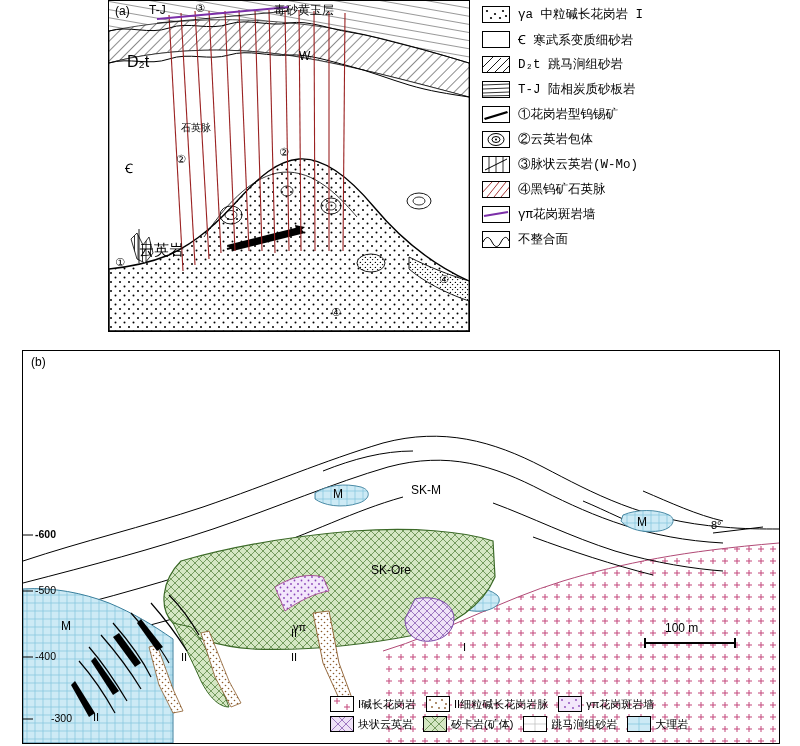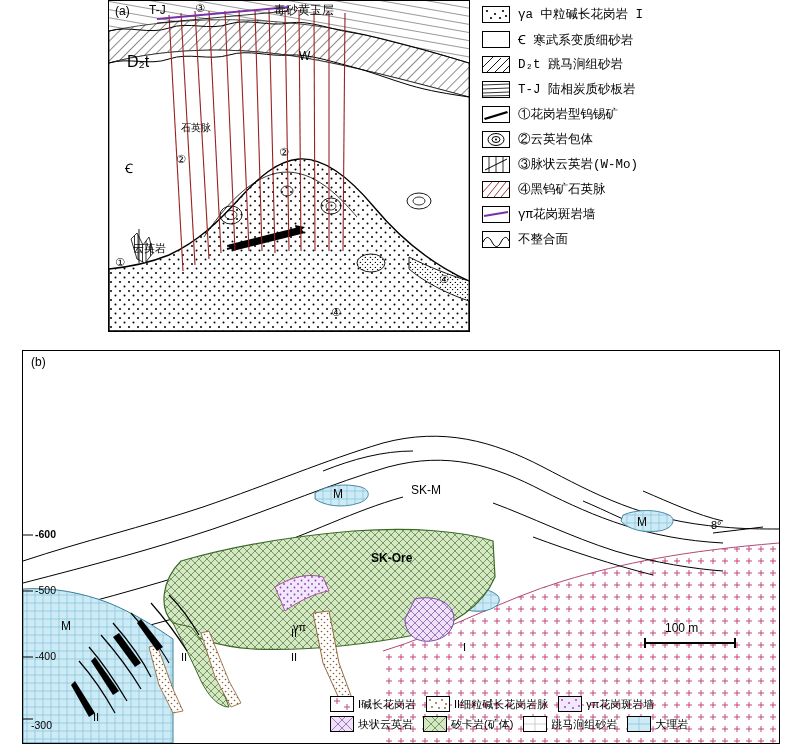--- a/index.html
+++ b/index.html
@@ -116,21 +116,21 @@
   </svg>
 
   <div class="label">(a)</div>
 
   <div style="position:absolute;left:40px;top:2px;font-size:12px;">T-J</div>
   <div style="position:absolute;left:165px;top:1px;font-size:12px;">毒砂黄玉层</div>
   <div style="position:absolute;left:18px;top:52px;font-size:16px;">D₂t</div>
   <div style="position:absolute;left:190px;top:48px;font-size:12px;">W</div>
   <div style="position:absolute;left:72px;top:120px;font-size:10px;">石英脉</div>
   <div style="position:absolute;left:16px;top:158px;font-size:13px;">Ꞓ</div>
-  <div style="position:absolute;left:24px;top:240px;font-size:11px;">云英岩</div>
+  <div style="position:absolute;left:30px;top:240px;font-size:15px;">云英岩</div>
   <div style="position:absolute;left:330px;top:272px;font-size:11px;">④</div>
   <div style="position:absolute;left:222px;top:305px;font-size:11px;">④</div>
 
   <div style="position:absolute;left:86px;top:1px;font-size:11px;">③</div>
   <div style="position:absolute;left:67px;top:152px;font-size:11px;">②</div>
   <div style="position:absolute;left:170px;top:145px;font-size:11px;">②</div>
   <div style="position:absolute;left:6px;top:255px;font-size:11px;">①</div>
   <div style="position:absolute;left:110px;top:205px;font-size:11px;"></div>
   <div style="position:absolute;left:258px;top:266px;font-size:11px;"></div>
   <div style="position:absolute;left:125px;top:230px;font-size:11px;"></div>
@@ -366,24 +366,24 @@
       <line x1="0" y1="306" x2="10" y2="306"></line>
       <line x1="0" y1="368" x2="10" y2="368"></line>
     </g>
   </svg>
 
   <div class="label">(b)</div>
 
   <div class="axlab" style="position:absolute;left:12px;top:177px;font-weight:bold;">-600</div>
   <div class="axlab" style="position:absolute;left:12px;top:233px;">-500</div>
   <div class="axlab" style="position:absolute;left:12px;top:299px;">-400</div>
-  <div class="axlab" style="position:absolute;left:8px;top:361px;margin-top:7px;">-300</div>
+  <div class="axlab" style="position:absolute;left:28px;top:361px;">-300</div>
 
   <div class="mtxt" style="position:absolute;left:388px;top:132px;">SK-M</div>
-  <div class="mtxt" style="position:absolute;left:348px;top:200px;font-weight:bold;">SK-Ore</div>
+  <div class="mtxt" style="position:absolute;left:348px;top:212px;">SK-Ore</div>
   <div class="mtxt" style="position:absolute;left:310px;top:136px;">M</div>
   <div class="mtxt" style="position:absolute;left:614px;top:164px;">M</div>
   <div class="mtxt" style="position:absolute;left:38px;top:268px;">M</div>
   <div class="mtxt" style="position:absolute;left:270px;top:230px;font-size:11px;margin-top:40px;">γπ</div>
   <div class="mtxt" style="position:absolute;left:268px;top:276px;font-size:11px;">II</div>
   <div class="mtxt" style="position:absolute;left:268px;top:300px;font-size:11px;">II</div>
   <div class="mtxt" style="position:absolute;left:158px;top:300px;font-size:11px;">II</div>
   <div class="mtxt" style="position:absolute;left:70px;top:360px;font-size:11px;">II</div>
   <div class="mtxt" style="position:absolute;left:440px;top:290px;font-size:11px;">I</div>
   <div class="mtxt" style="position:absolute;left:688px;top:168px;font-size:11px;">8°</div>

